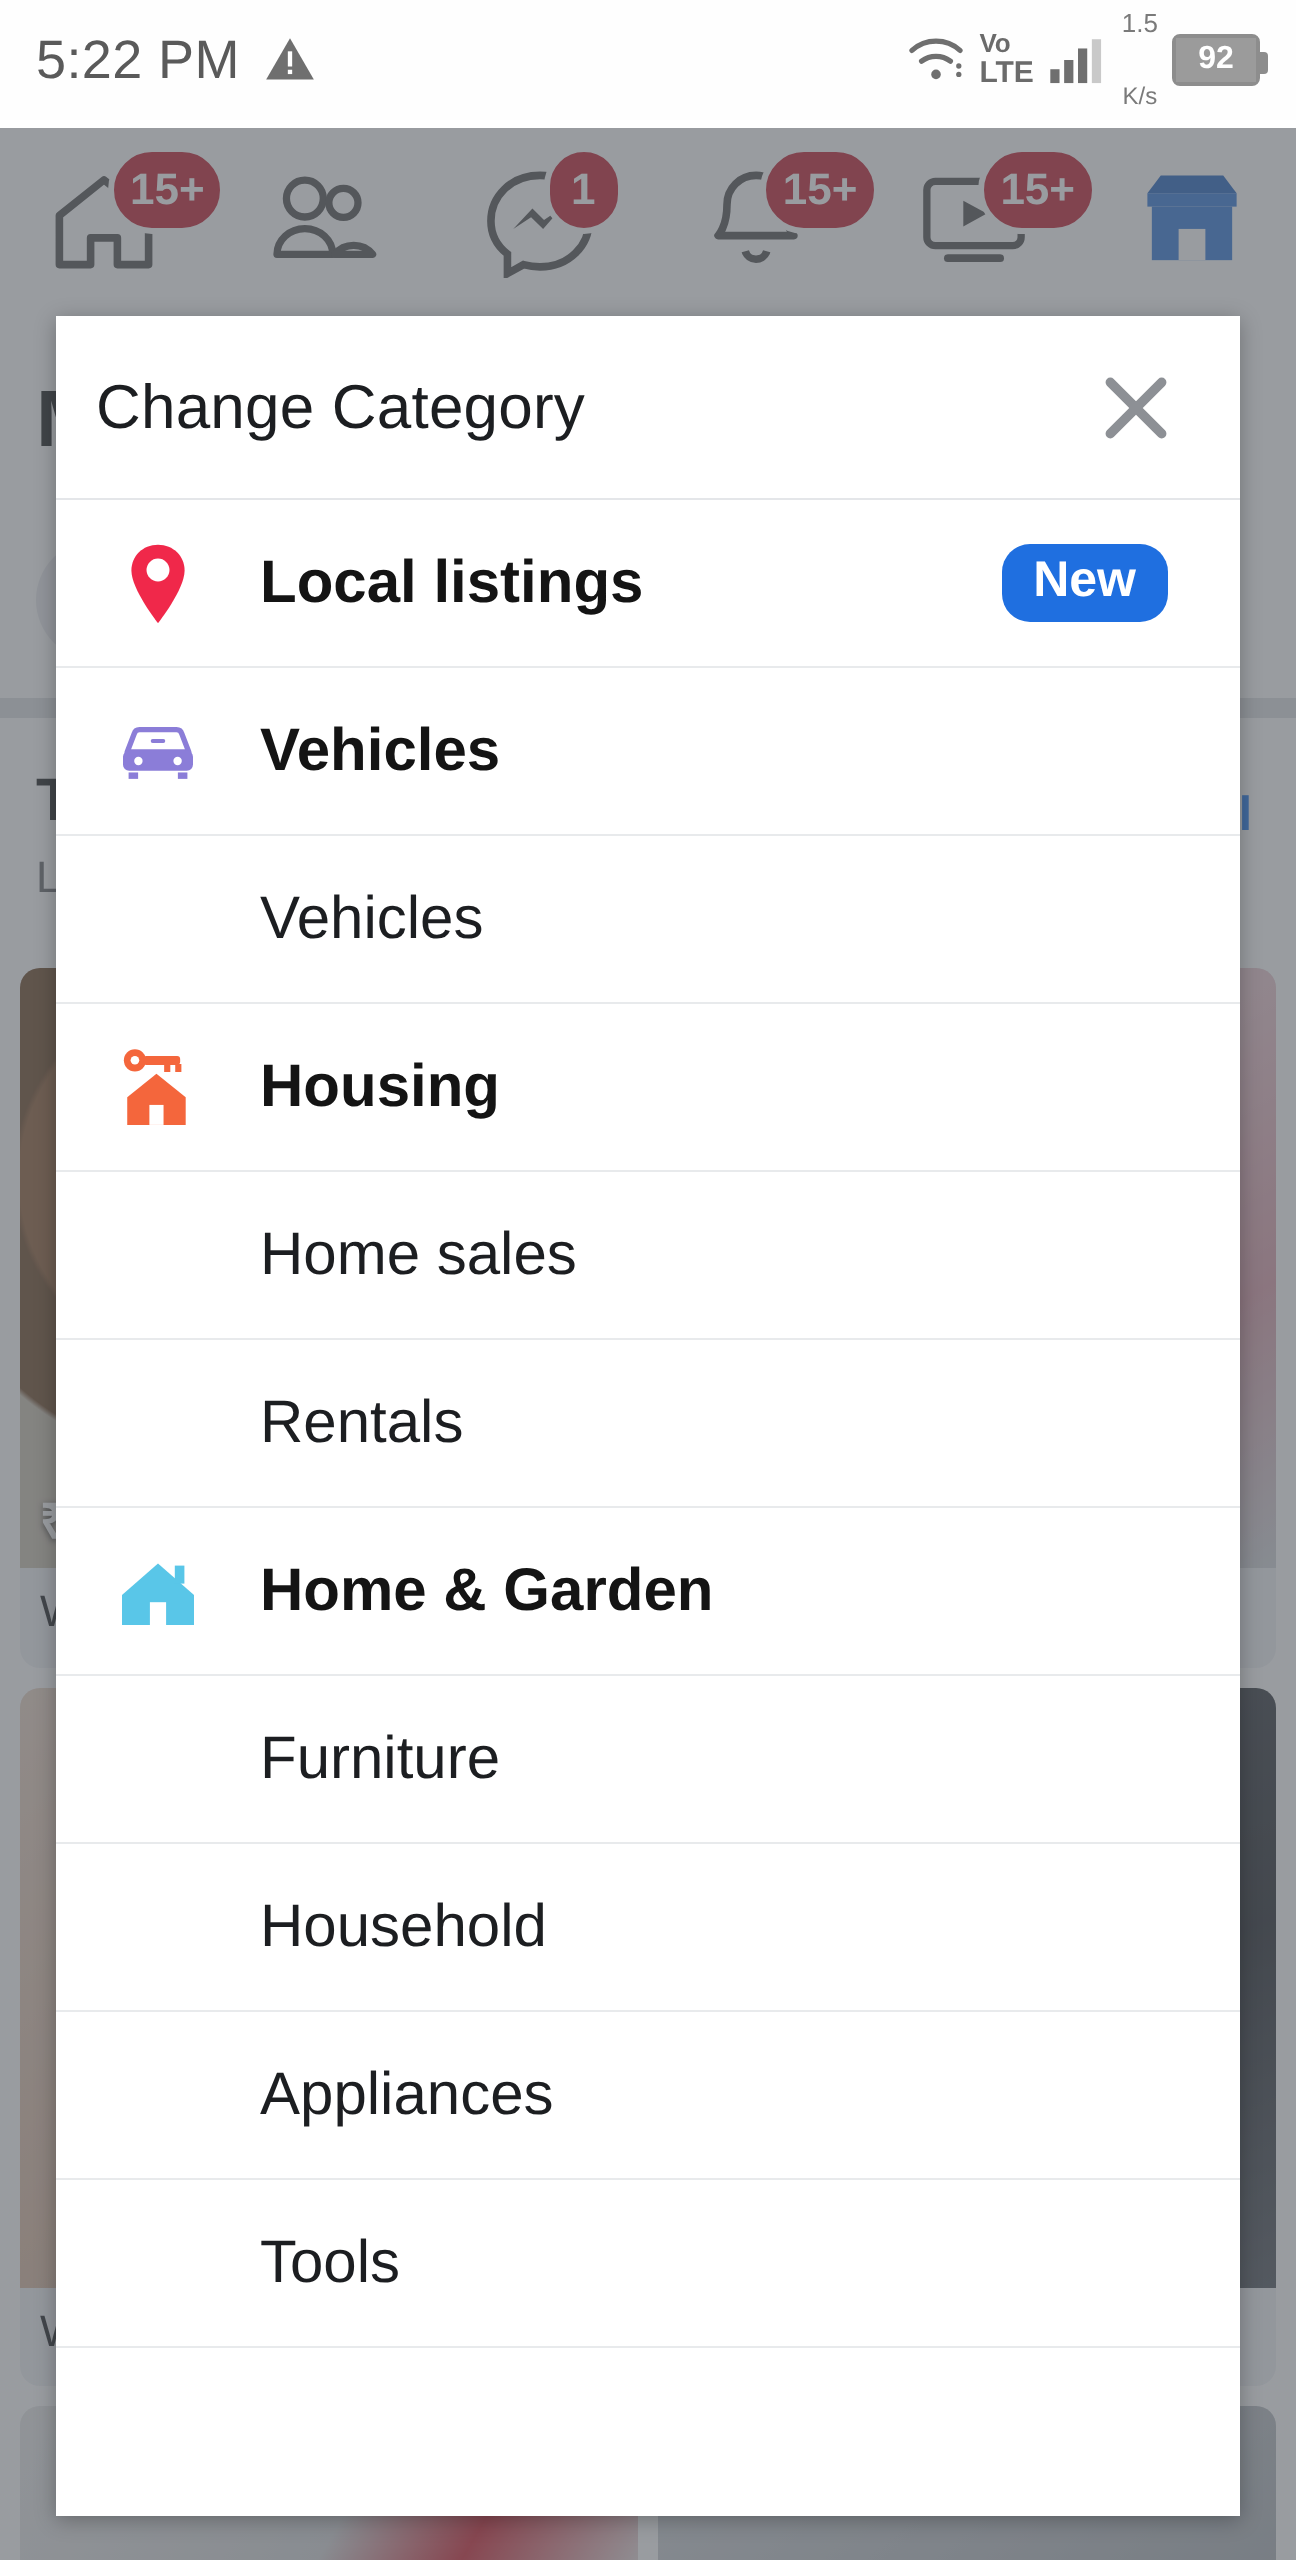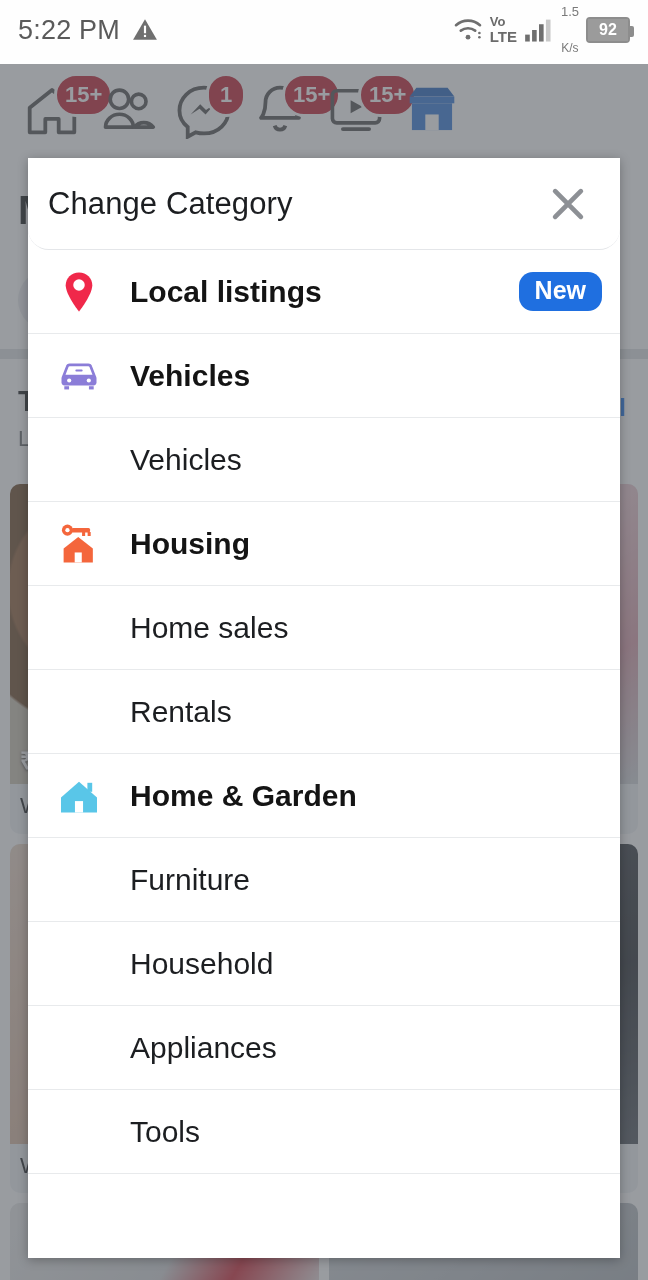--- a/index.html
+++ b/index.html
@@ -41,21 +41,21 @@
     width:4px; height:11px; background:#8d8d8d; border-radius:0 2px 2px 0;
   }
   .batt-fill { background:#9b9b9b; color:#fff; font-size:16px; font-weight:700;
     width:100%; height:100%; display:flex; align-items:center; justify-content:center;}
 
   
   .bg-wrap { position:absolute; top:64px; left:0; width:648px; height:1216px; overflow:hidden; }
   .fb-navbar {
     position:absolute; top:0; left:0; width:648px; height:92px;
     background:#ffffff;
-    display:flex; align-items:center; justify-content:flex-start;
+    display:flex; align-items:center; justify-content:space-between;
     padding: 0 14px;
   }
   .navitem { position:relative; width:76px; height:66px; display:flex; align-items:center; justify-content:center;}
   .badge {
     position:absolute; top:-4px; left:40px;
     background:#C0182B; color:#fff; border-radius:999px;
     min-width:44px; height:44px; padding:0 8px;
     display:flex; align-items:center; justify-content:center;
     font-size:22px; font-weight:700; border:3px solid #fff;
   }
@@ -96,31 +96,30 @@
     width: 592px; height: 1100px;
     background:#ffffff;
     overflow:hidden;
     box-shadow: 0 2px 10px rgba(0,0,0,.28);
     z-index: 30;
   }
   .modal-head {
     height: 92px; display:flex; align-items:center;
     padding: 0 26px 0 20px;
     border-bottom: 1px solid #e4e6e9;
-    border-radius: 21px;
   }
   .modal-title { font-size: 31px; color:#1c1e21; letter-spacing:.1px;}
   .close-btn { margin-left:auto; width:52px; height:52px; display:flex; align-items:center; justify-content:center; cursor:pointer;}
 
   .cat-list { }
   .cat-row {
     display:flex; align-items:center;
     height: 84px;
     border-bottom: 1px solid #e8eaec;
-    padding-left: 28px; padding-right: 18px;
+    padding-left: 28px; padding-right: 36px;
     cursor:pointer;
   }
   .cat-ico { width:46px; height:46px; display:flex; align-items:center; justify-content:center; flex:0 0 46px;}
   .cat-label { font-size:30px; color:#141414; margin-left: 28px; }
   .cat-row.parent .cat-label { font-weight: 700; }
   .cat-row.child { padding-left: 28px; }
   .cat-row.child .cat-label { margin-left: 74px; font-weight: 400; color:#1c1e21;}
   .new-badge {
     margin-left:auto; background:#1f6fe0; color:#fff;
     font-size:25px; font-weight:700;

